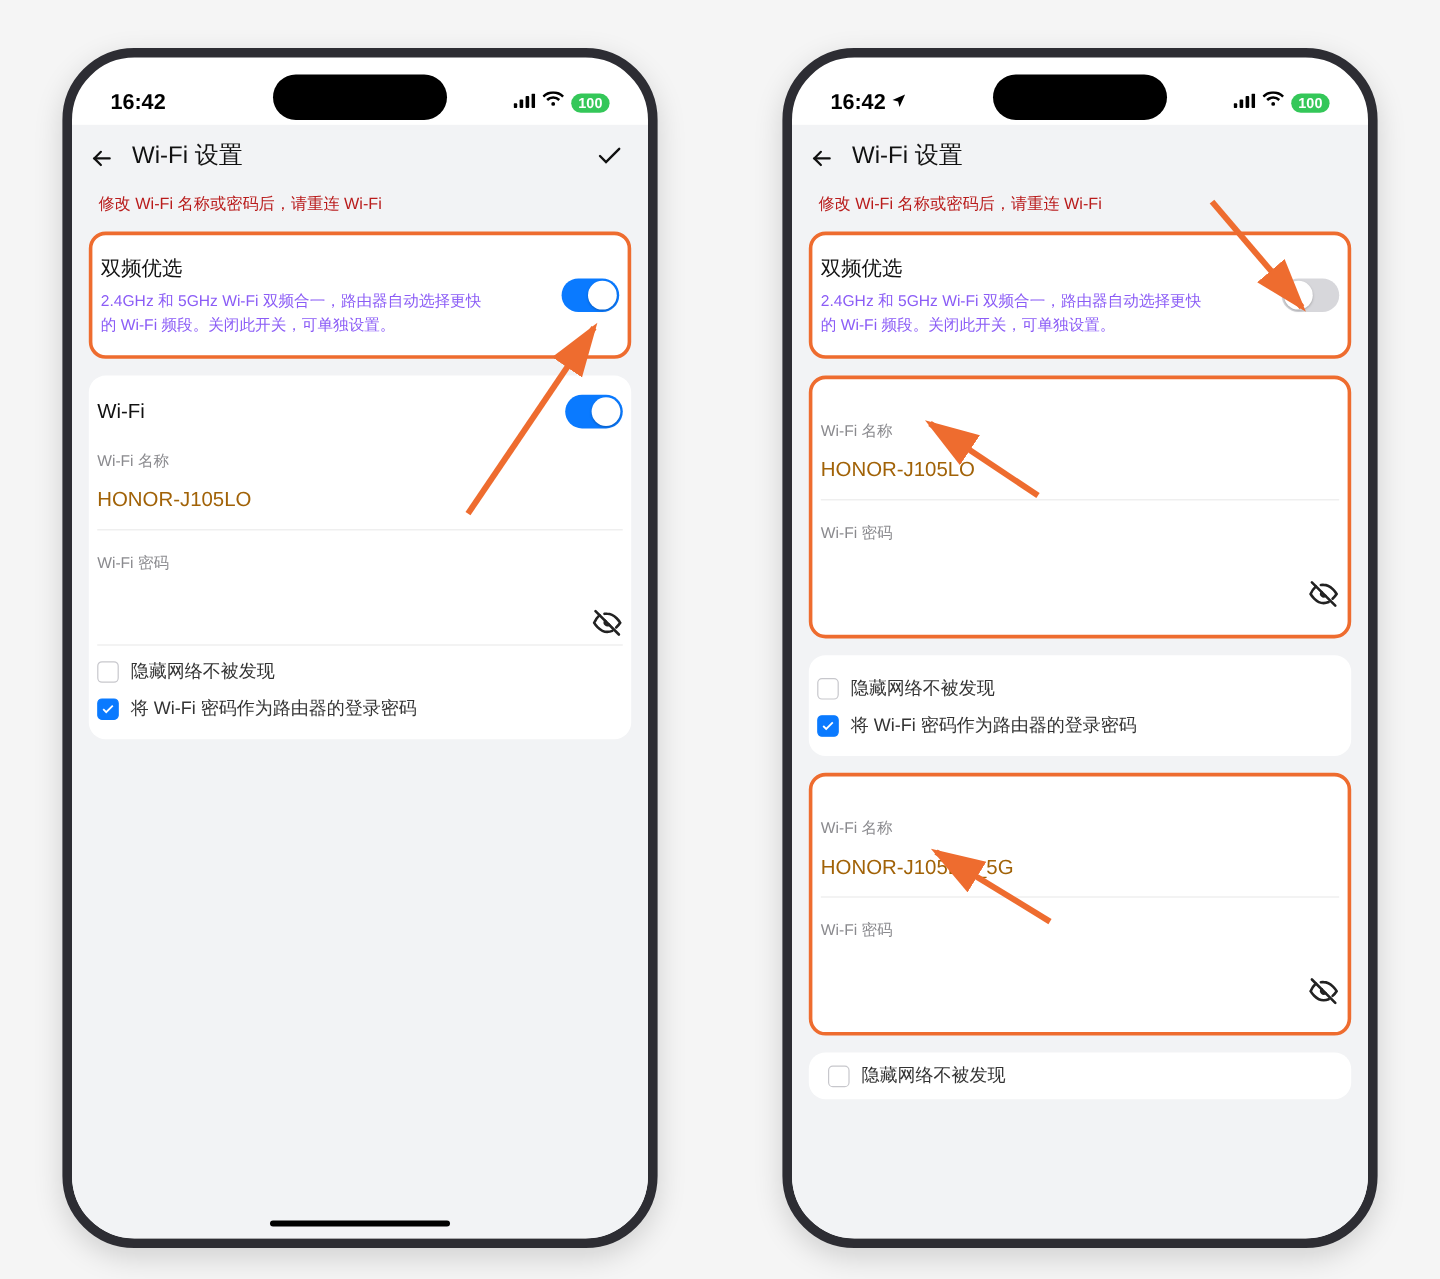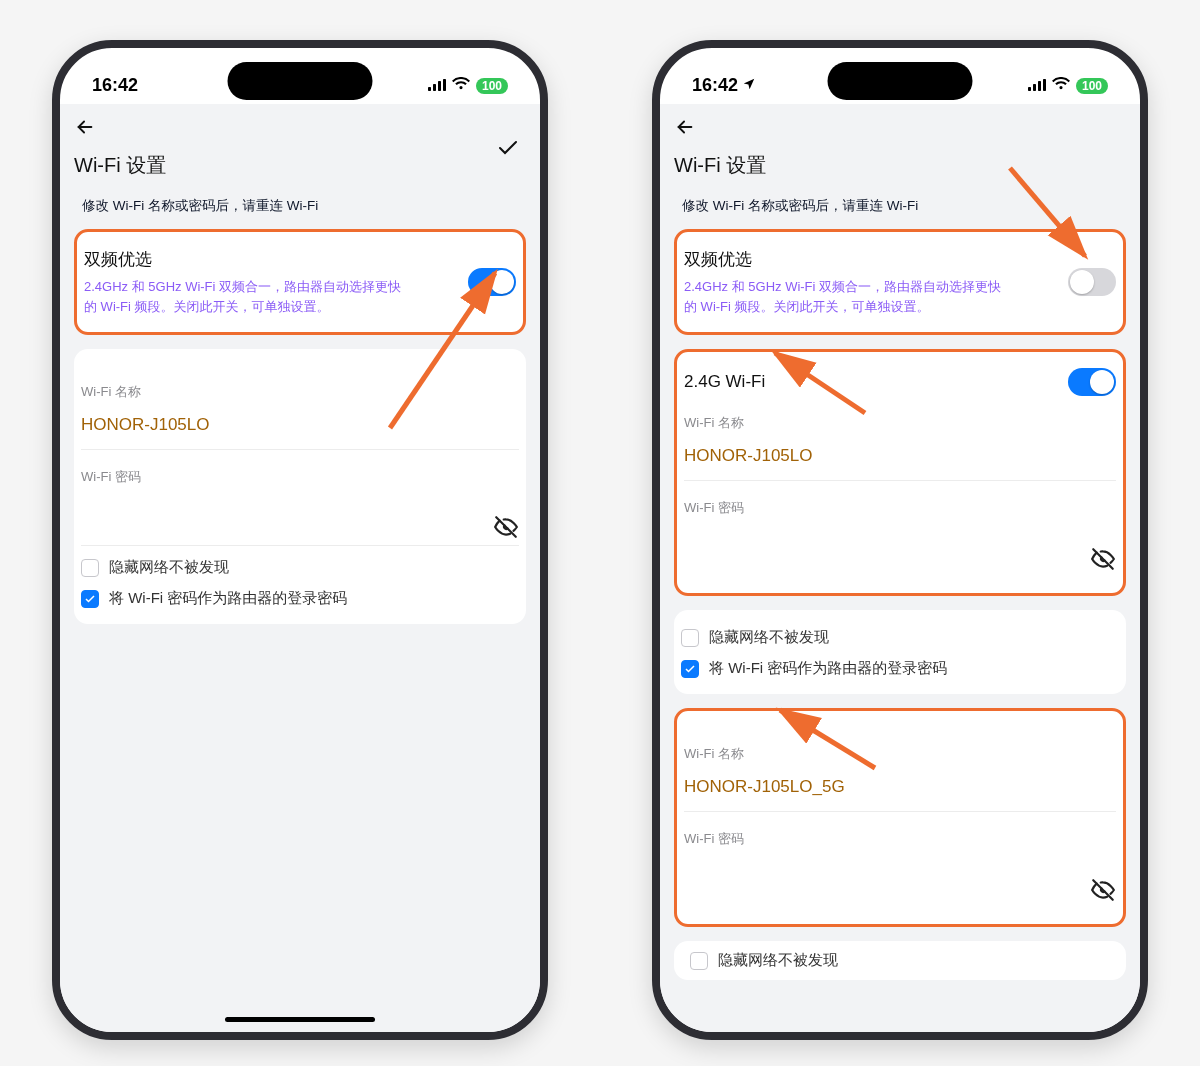--- a/index.html
+++ b/index.html
@@ -48,25 +48,25 @@
     background:#f2f3f5;
     height: calc(100% - 56px);
     overflow:hidden;
     position:relative;
   }
   .nav {
     display:flex; align-items:center; justify-content:space-between;
     padding: 12px 20px 14px 14px;
     background:#f2f3f5;
   }
-  .nav-left { display:flex; align-items:flex-start; gap:14px;flex-direction:column;}
+  .nav-left { display:flex; align-items:flex-end; gap:14px;}
   .nav-title { font-size:20px; font-weight:500; color:#111; }
   .back-icon svg, .check-icon svg { display:block; }
   .note {
-    font-size:13.5px; color:#0f172a; padding: 4px 22px 14px 22px;
+    font-size:13.5px; color:#b91c1c; padding: 4px 22px 14px 22px;
   }
   .card {
     background:#fff; border-radius:14px;
     margin: 0 14px 14px 14px;
     padding: 16px 7px;
   }
   .highlight {
     position:relative;
     border:3px solid #ee6c2f;
     border-radius:14px;
@@ -179,20 +179,26 @@
           <div class="row-title">双频优选</div>
           <div class="row-desc">2.4GHz 和 5GHz Wi-Fi 双频合一，路由器自动选择更快的 Wi-Fi 频段。关闭此开关，可单独设置。</div>
         </div>
         <div class="toggle on">
             <div class="knob"></div>
           </div>
       </div>
     </div>
 
     <div class="card">
+      <div class="row">
+        <div class="row-title">Wi-Fi</div>
+        <div class="toggle on">
+            <div class="knob"></div>
+          </div>
+      </div>
       <div class="section-sub">Wi-Fi 名称</div>
       <div class="field-val">HONOR-J105LO</div>
       <div class="section-sub">Wi-Fi 密码</div>
       <div class="field-val pw-row">
         <span class="eye-icon">
           <svg width="26" height="26" viewBox="0 0 24 24" fill="none" stroke="#222" stroke-width="2" stroke-linecap="round">
               <path d="M3 3l18 18"></path>
               <path d="M10.6 10.6a2 2 0 0 0 2.8 2.8"></path>
               <path d="M9.9 5.1A9.8 9.8 0 0 1 12 5c6 0 10 7 10 7a17 17 0 0 1-3.1 3.6"></path>
               <path d="M6.1 6.1A17 17 0 0 0 2 12s4 7 10 7a9.8 9.8 0 0 0 3.9-.8"></path>
@@ -280,26 +286,20 @@
           <div class="row-title">双频优选</div>
           <div class="row-desc">2.4GHz 和 5GHz Wi-Fi 双频合一，路由器自动选择更快的 Wi-Fi 频段。关闭此开关，可单独设置。</div>
         </div>
         <div class="toggle off">
             <div class="knob"></div>
           </div>
       </div>
     </div>
 
     <div class="card highlight">
-      <div class="row">
-        <div class="row-title">2.4G Wi-Fi</div>
-        <div class="toggle on">
-            <div class="knob"></div>
-          </div>
-      </div>
       <div class="section-sub">Wi-Fi 名称</div>
       <div class="field-val">HONOR-J105LO</div>
       <div class="section-sub">Wi-Fi 密码</div>
       <div class="field-val pw-row" style="border-bottom:none;">
         <span class="eye-icon">
           <svg width="26" height="26" viewBox="0 0 24 24" fill="none" stroke="#222" stroke-width="2" stroke-linecap="round">
               <path d="M3 3l18 18"></path>
               <path d="M10.6 10.6a2 2 0 0 0 2.8 2.8"></path>
               <path d="M9.9 5.1A9.8 9.8 0 0 1 12 5c6 0 10 7 10 7a17 17 0 0 1-3.1 3.6"></path>
               <path d="M6.1 6.1A17 17 0 0 0 2 12s4 7 10 7a9.8 9.8 0 0 0 3.9-.8"></path>

